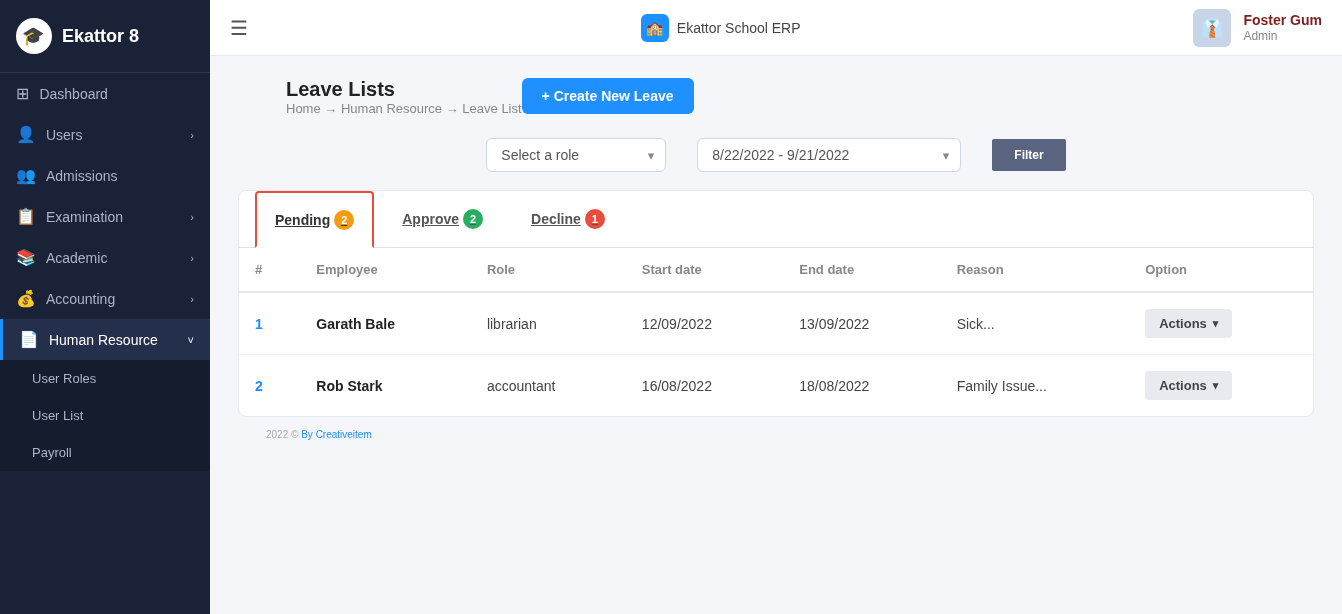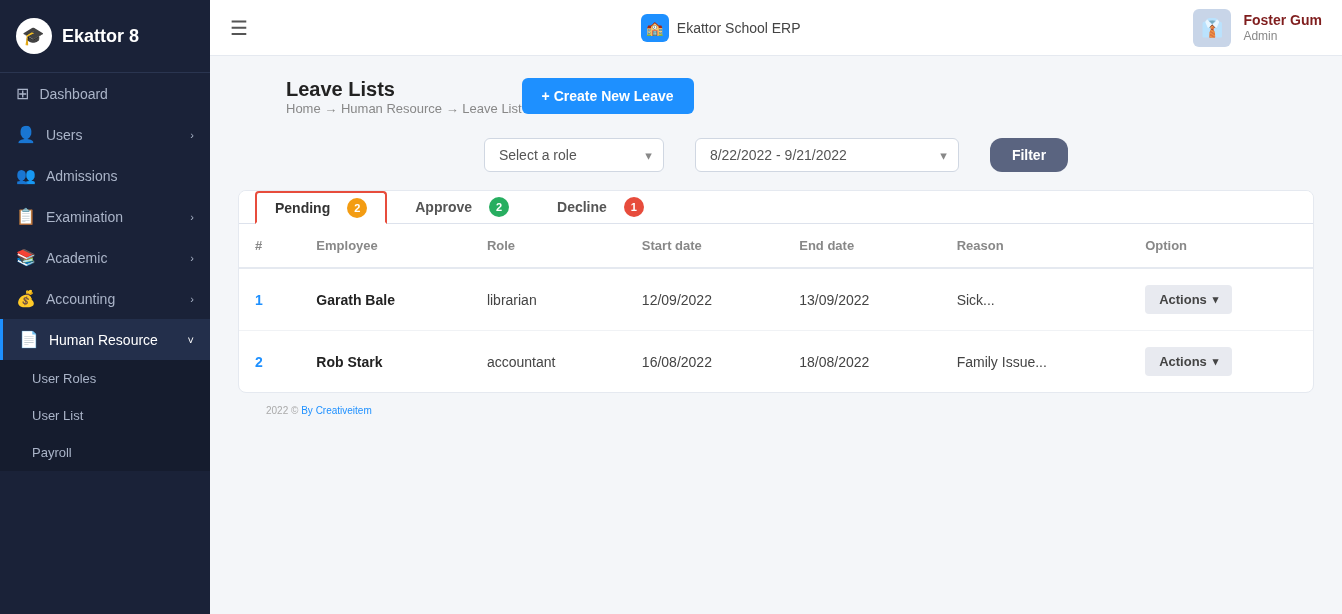--- a/index.html
+++ b/index.html
@@ -160,45 +160,46 @@
       font-size: 14px;
       color: #555;
       background: #fff;
       cursor: pointer;
       width: 264px;
     }
     .btn-filter {
       background: #5a6480;
       color: #fff;
       border: none;
-      border-radius: 12px;
+      border-radius: 2px;
       padding: 9px 22px;
-      font-size: 14px;
+      font-size: 12px;
       font-weight: 600;
       cursor: pointer;
     }
 
     
     .tabs {
       display: flex;
       gap: 8px;
       margin-bottom: 0;
       border-bottom: 1px solid #dde2ec;
     }
     .tab {
-      padding: 4px 18px;
+      padding: 16px 18px;
       font-size: 14px;
       font-weight: 600;
       cursor: pointer;
       border-radius: 4px 4px 0 0;
       display: flex;
       align-items: center;
-      gap: 17px;
+      gap: 4px;
       color: #555;
       border: 2px solid transparent;
+      text-decoration: underline;
     }
     .tab.active {
       color: #333;
       border: 2px solid #e74c3c;
       border-bottom: 2px solid #fff;
       background: #fff;
       margin-bottom: -1px;
     }
     .tab-badge {
       display: inline-flex; align-items: center; justify-content: center;

